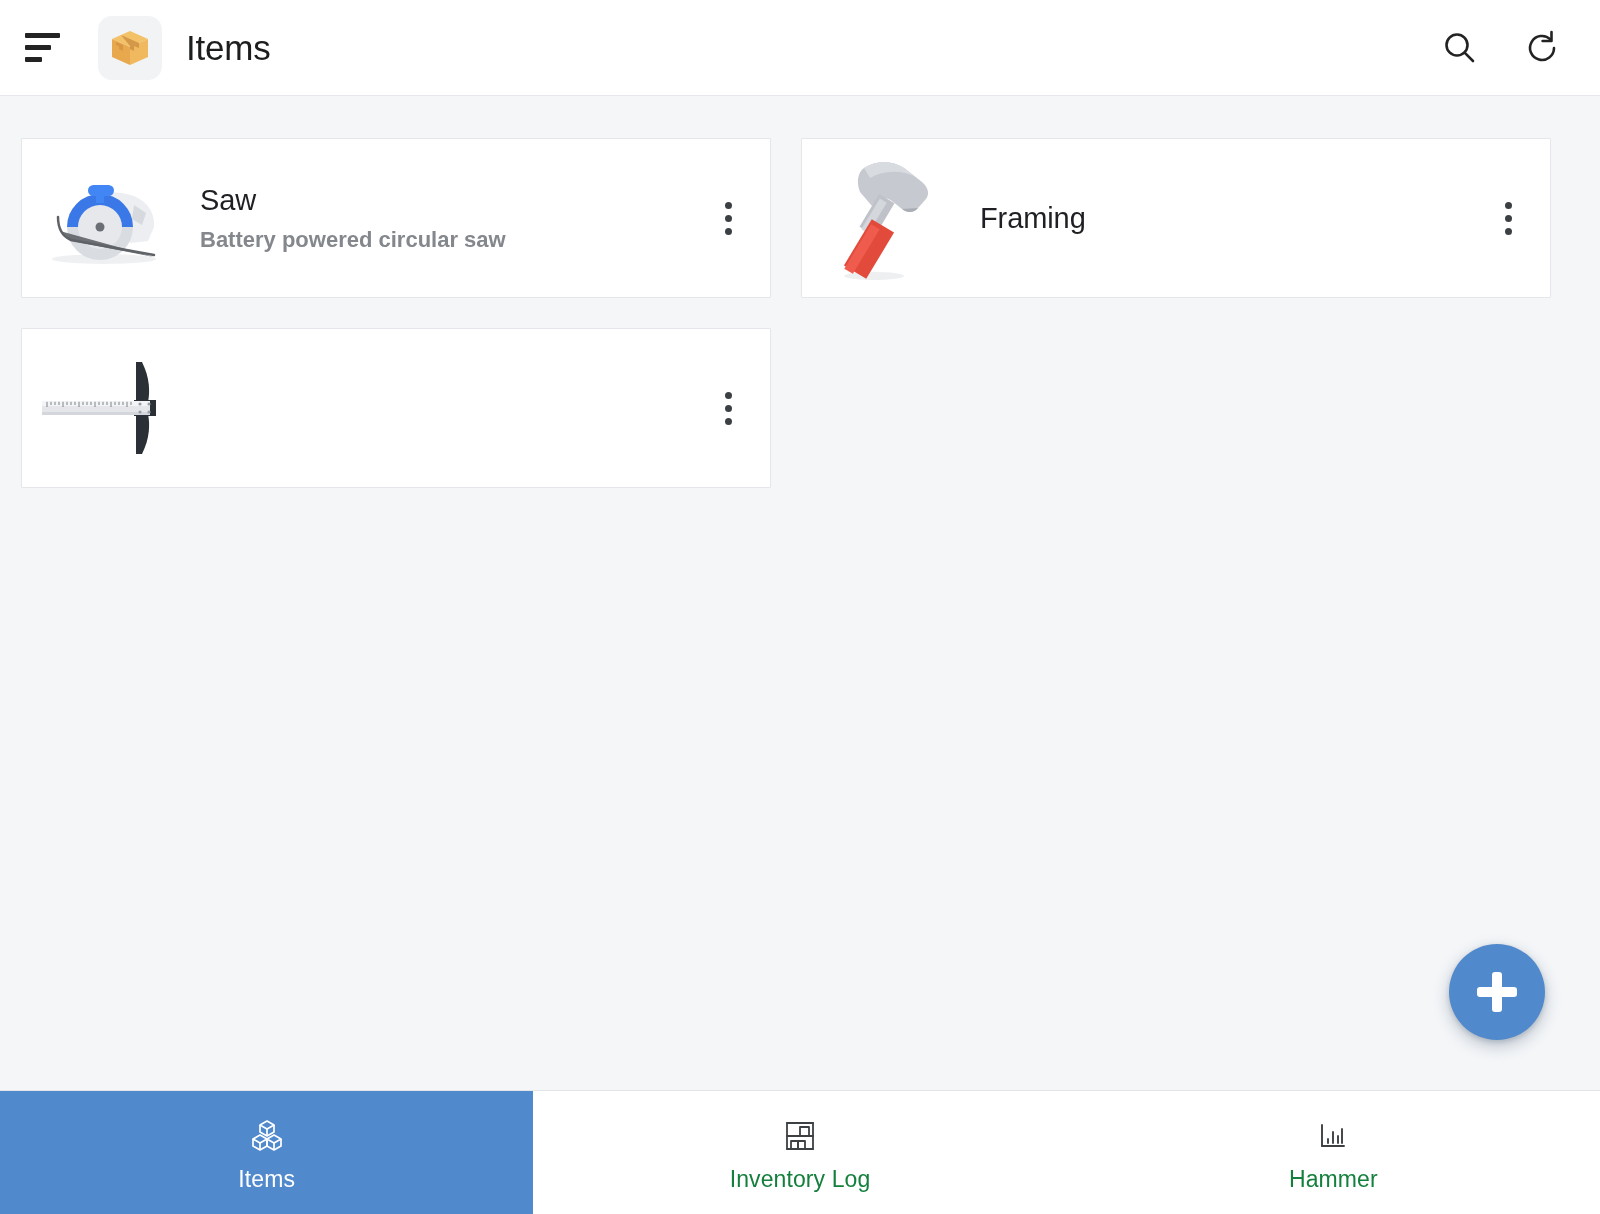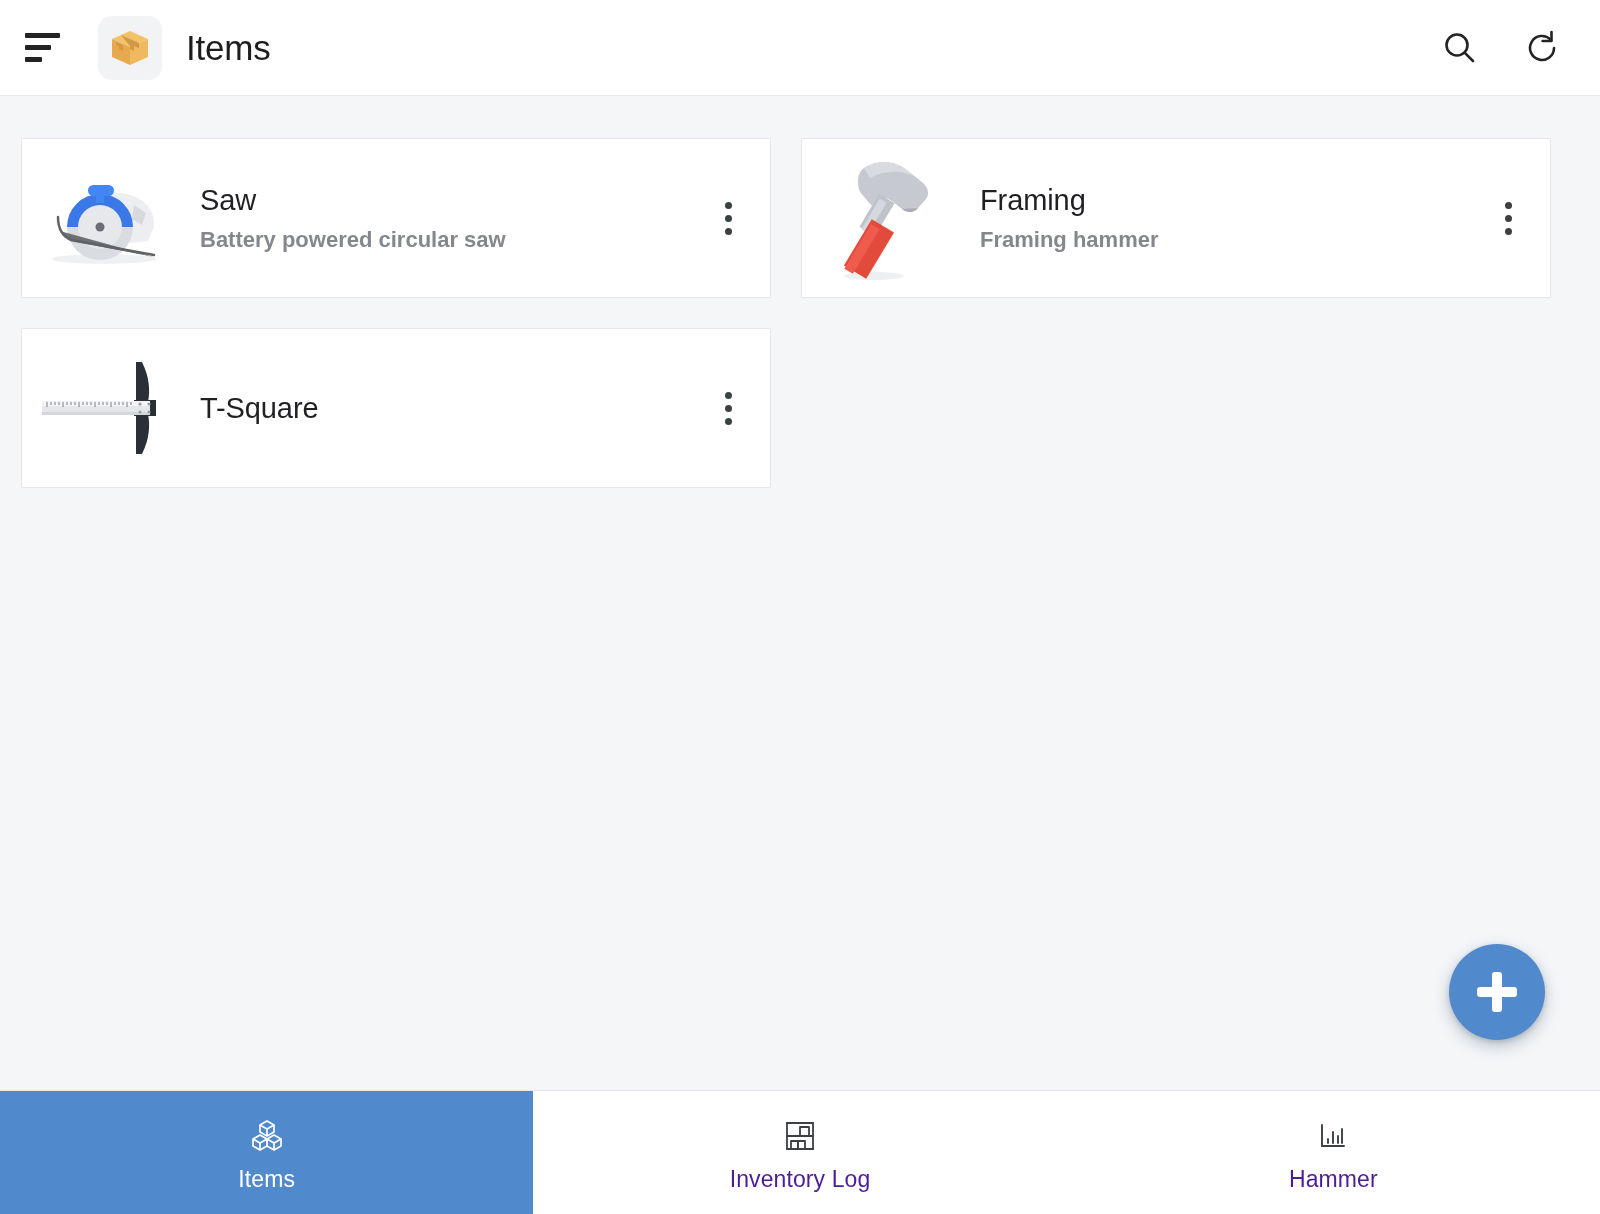--- a/index.html
+++ b/index.html
@@ -231,21 +231,21 @@
   .nav-tab {
     flex: 1 1 0;
     display: flex;
     flex-direction: column;
     align-items: center;
     justify-content: center;
     gap: 10px;
     cursor: pointer;
     background: #ffffff;
     border: none;
-    color: #4c1d95;
+    color: #15803d;
     padding-top: 4px;
   }
   .nav-tab.active {
     background: #5189cd;
     color: #ffffff;
   }
   .nav-tab .nav-label {
     font-size: 23px;
     font-weight: 400;
     letter-spacing: 0.1px;
@@ -332,21 +332,20 @@
             <path d="M46 16 C58 8 74 8 86 16 L98 25 C84 18 66 18 52 26 Z" fill="#d8dbe0"></path>
             <path d="M84 57 L100 56 C96 61 89 61 84 57 Z" fill="#a9adb4"></path>
             <rect x="50" y="44" width="18" height="38" transform="rotate(31 59 63)" fill="#bfc2c8"></rect>
             <rect x="52" y="46" width="8" height="36" transform="rotate(31 56 64)" fill="#d4d7dc"></rect>
             <rect x="38" y="70" width="26" height="54" transform="rotate(31 51 97)" fill="#e24a3b"></rect>
             <rect x="39" y="71" width="10" height="52" transform="rotate(31 44 97)" fill="#ef5b4c"></rect>
           </svg>
         </div>
         <div class="item-text">
           <div class="item-title">Framing</div>
-          <div class="item-sub">Framing hammer</div>
         </div>
         <button class="item-more">
           <span></span>
           <span></span>
           <span></span>
         </button>
       </div>
 
       <div class="item-card">
         <div class="item-thumb">
@@ -381,21 +380,20 @@
               <line x1="89" y1="49.8" x2="89" y2="55"></line>
                 <line x1="93" y1="49.8" x2="93" y2="53"></line>
             </g>
             <circle cx="102" cy="52" r="1.6" fill="#9aa0a6"></circle>
             <circle cx="111" cy="52" r="1.6" fill="#9aa0a6"></circle>
             <circle cx="102" cy="60" r="1.6" fill="#9aa0a6"></circle>
             <circle cx="111" cy="60" r="1.6" fill="#9aa0a6"></circle>
           </svg>
         </div>
         <div class="item-text">
-          <div class="item-title">T-Square</div>
         </div>
         <button class="item-more">
           <span></span>
           <span></span>
           <span></span>
         </button>
       </div>
 
     </div>
 

